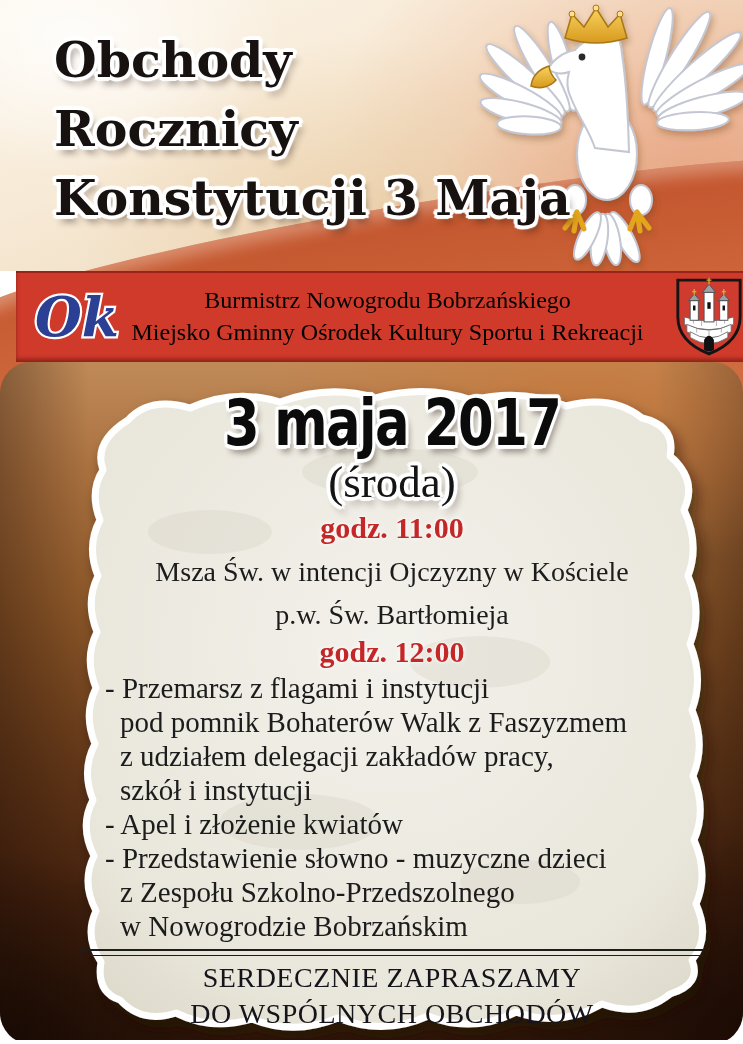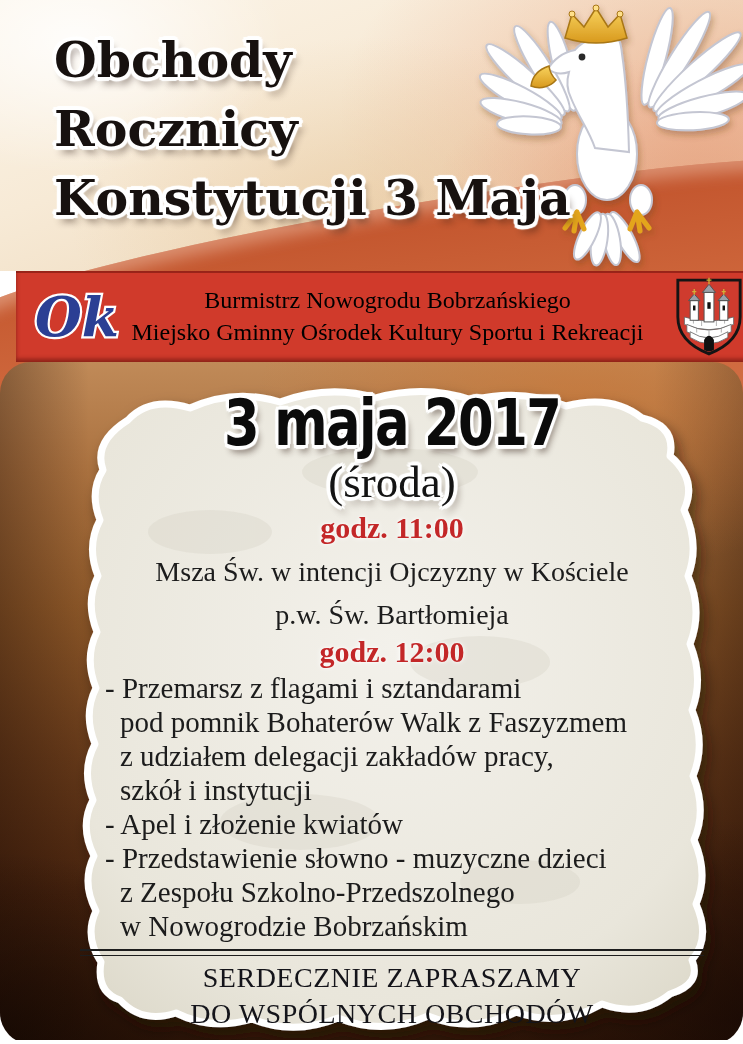--- a/index.html
+++ b/index.html
@@ -288,21 +288,21 @@
       </div>
       <div class="weekday outline-white">(środa)</div>
 
       <div class="time">godz. 11:00</div>
       <div class="mass">Msza Św. w intencji Ojczyzny w Kościele</div>
       <div class="mass">p.w. Św. Bartłomieja</div>
 
       <div class="time">godz. 12:00</div>
 
       <div class="agenda">
-        <div>- Przemarsz z flagami i sztandarami</div>
+        <div>- Przemarsz z flagami i instytucji</div>
         <div class="cont">pod pomnik Bohaterów Walk z Faszyzmem</div>
         <div class="cont">z udziałem delegacji zakładów pracy,</div>
         <div class="cont">szkół i instytucji</div>
         <div>- Apel i złożenie kwiatów</div>
         <div>- Przedstawienie słowno - muzyczne dzieci</div>
         <div class="cont">z Zespołu Szkolno-Przedszolnego</div>
         <div class="cont">w Nowogrodzie Bobrzańskim</div>
       </div>
 
       <div class="rule"></div>

